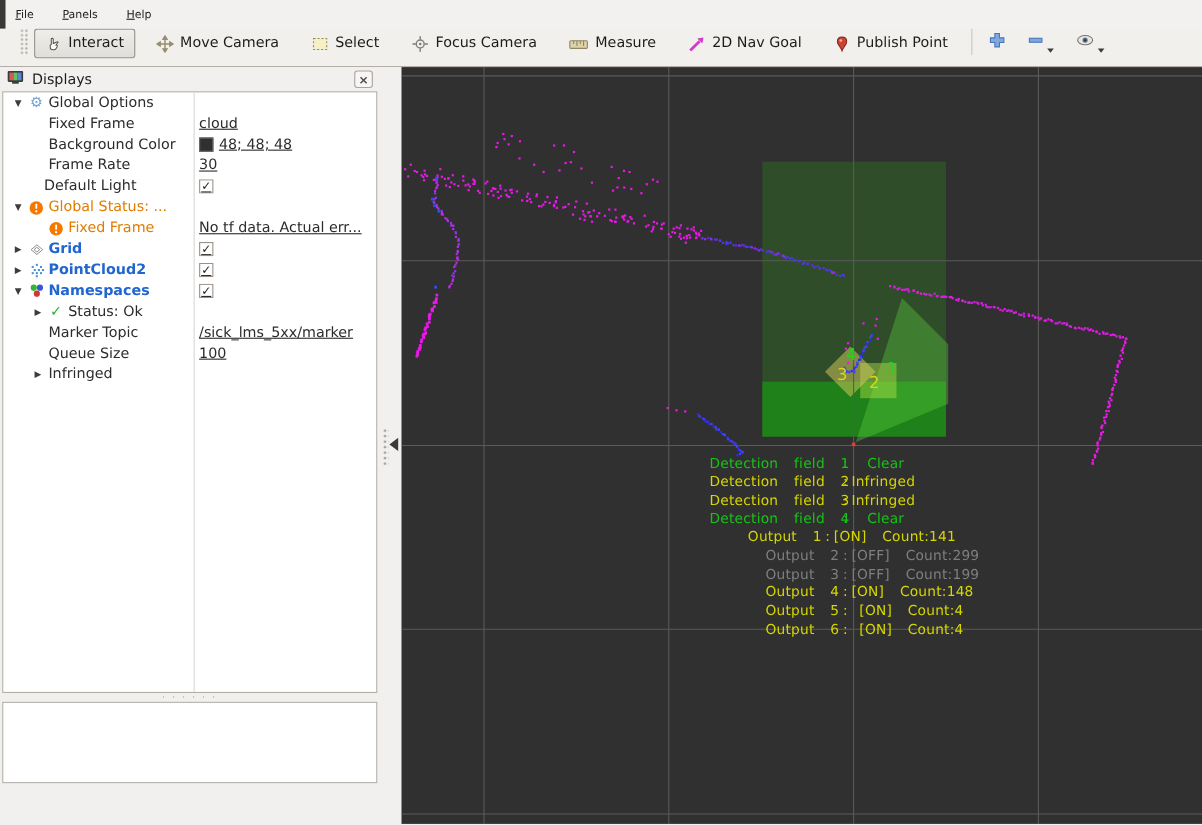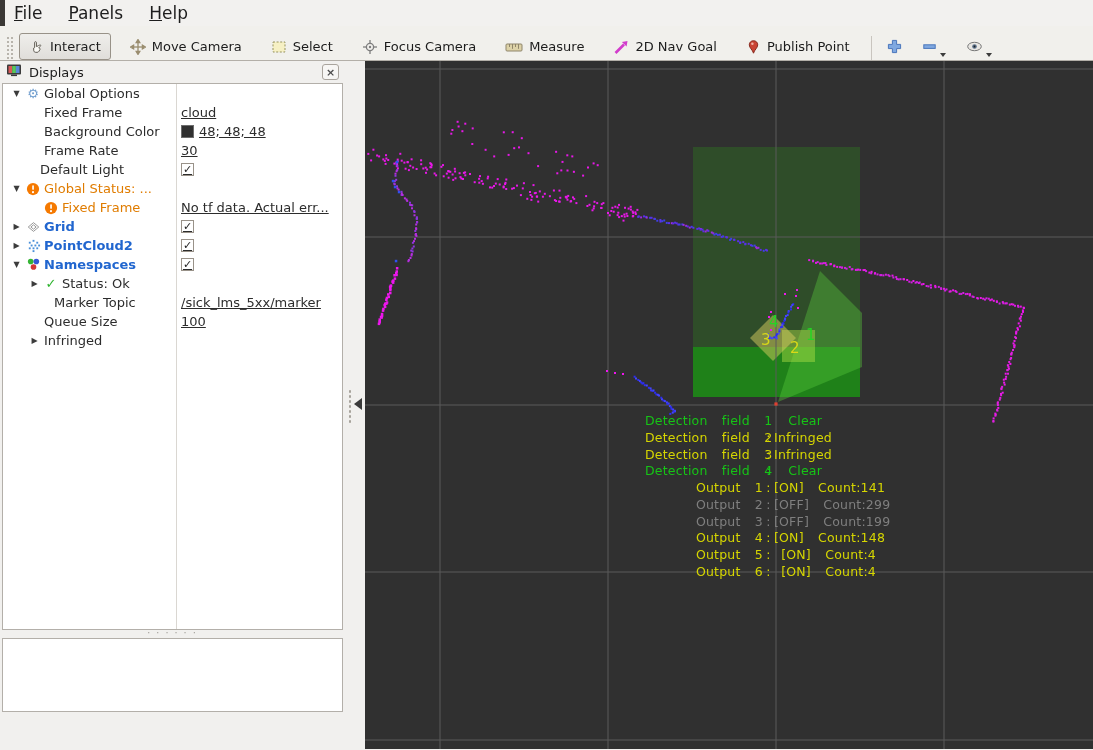--- a/index.html
+++ b/index.html
@@ -4,25 +4,25 @@
 <style>
   * { box-sizing: border-box; margin: 0; padding: 0; }
   html,body { width:1093px; height:750px; overflow:hidden;
     font-family:"DejaVu Sans","Liberation Sans",sans-serif;
     background:#f1f0ee; color:#2c2c2c; font-size:13px; }
 
   
   .menubar { position:relative; height:26px; background:#f2f1ef; display:flex;
     align-items:center; gap:26px; padding-left:14px; }
   .win-edge { position:absolute; left:0; top:0; width:5px; height:26px; background:#3a3835; }
-  .menu-item { font-size:17px; color:#1d1d1d; cursor:default; }
+  .menu-item { font-size:10px; color:#1d1d1d; cursor:default; }
 
   
   .toolbar { height:35px; background:#f1f0ec; border-bottom:1px solid #b3afa8;
-    display:flex; align-items:flex-end; padding-left:4px; }
+    display:flex; align-items:flex-start; padding-left:16px; }
   .grip { width:8px; height:24px; margin:0 5px 0 2px;
     background-image:radial-gradient(#b8b4ac 1px, rgba(0,0,0,0) 1.2px);
     background-size:4px 4px; }
   .tbtn { display:flex; align-items:center; gap:6px; height:27px; padding:0 9px;
     margin-right:9px; border:1px solid rgba(0,0,0,0); border-radius:3px; font-size:13px; color:#1c1c1c; }
   .tbtn.active { background:linear-gradient(#efeeeb,#e0deda); border-color:#989288; }
   .tbtn .ic { display:flex; align-items:center; }
   .tsep { width:1px; height:24px; background:#c9c5bf; margin:0 9px 0 2px; }
   .vbtn { display:flex; align-items:flex-end; padding:3px 6px; margin-right:8px; }
   .caret { width:0; height:0; border-left:3.5px solid rgba(0,0,0,0);
@@ -351,21 +351,21 @@
             <div class="tname" style="padding-left: 24px;">
               <span class="expander">▶</span>
               <span class="ticon">
                 <span style="font-size:13px;color:#2db32d;font-weight:bold;line-height:1">✓</span>
               </span>
               <span class="tlabel style-normal">Status: Ok</span>
             </div>
             <div class="tval"></div>
           </div>
           <div class="trow">
-            <div class="tname" style="padding-left: 34px;">
+            <div class="tname" style="padding-left: 24px;">
               <span class="expander"></span>
               <span class="tlabel style-normal">Marker Topic</span>
             </div>
             <div class="tval">
               <span>/sick_lms_5xx/marker</span>
             </div>
           </div>
           <div class="trow">
             <div class="tname" style="padding-left: 24px;">
               <span class="expander"></span>
@@ -1038,21 +1038,21 @@
         <div class="overlay-line c-yellow" style="left: 280px; top: 385.5px;">
           <span class="ol-name">Detection  field  3</span>
           <span class="ol-sep">:</span>
           <span class="ol-val">Infringed</span>
         </div>
         <div class="overlay-line c-green" style="left: 280px; top: 402.25px;">
           <span class="ol-name">Detection  field  4</span>
           <span class="ol-sep">:</span>
           <span class="ol-val">  Clear</span>
         </div>
-        <div class="overlay-line c-yellow" style="left: 280px; top: 419px;">
+        <div class="overlay-line c-yellow" style="left: 264px; top: 419px;">
           <span class="ol-name">Output  1</span>
           <span class="ol-sep">:</span>
           <span class="ol-val">[ON]  Count:141</span>
         </div>
         <div class="overlay-line c-gray" style="left: 280px; top: 435.75px;">
           <span class="ol-name">Output  2</span>
           <span class="ol-sep">:</span>
           <span class="ol-val">[OFF]  Count:299</span>
         </div>
         <div class="overlay-line c-gray" style="left: 280px; top: 452.5px;">

